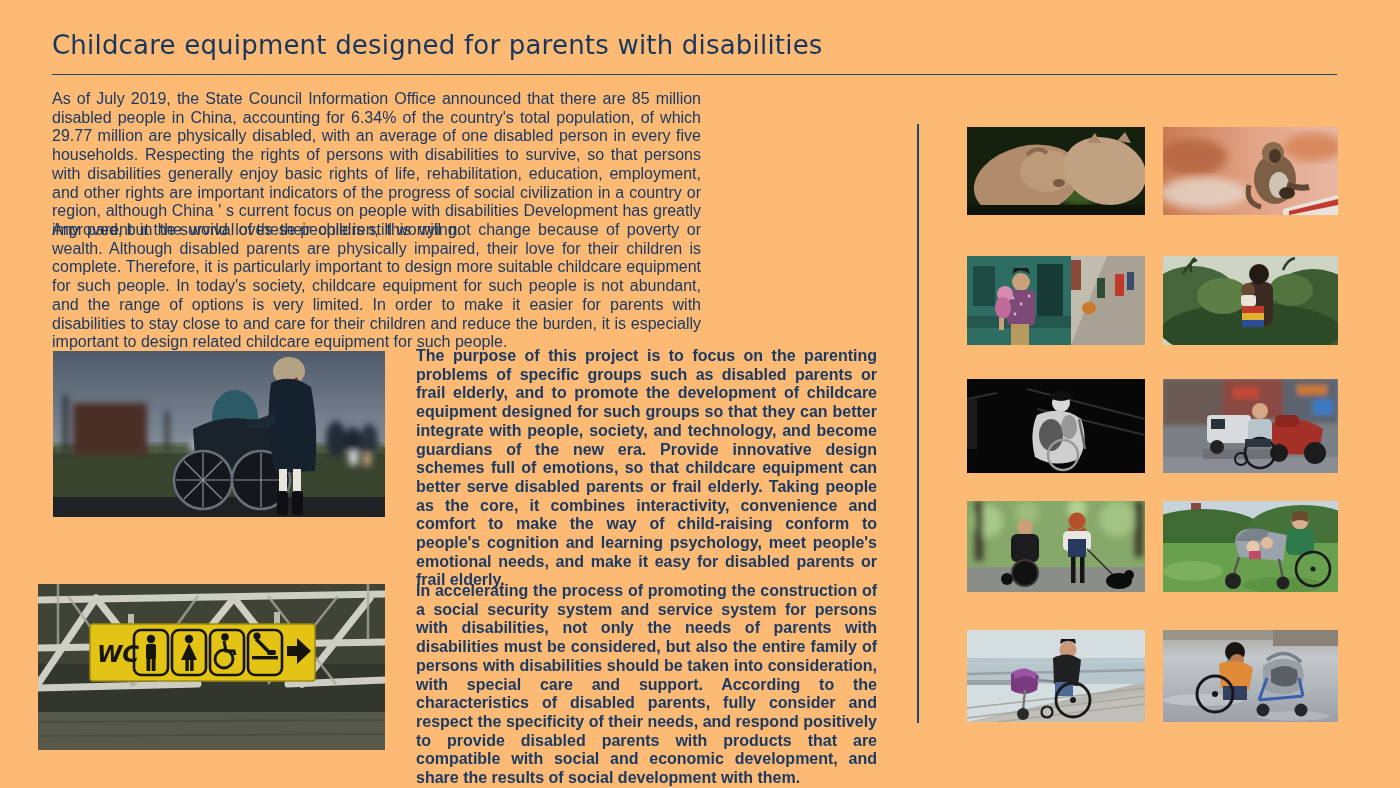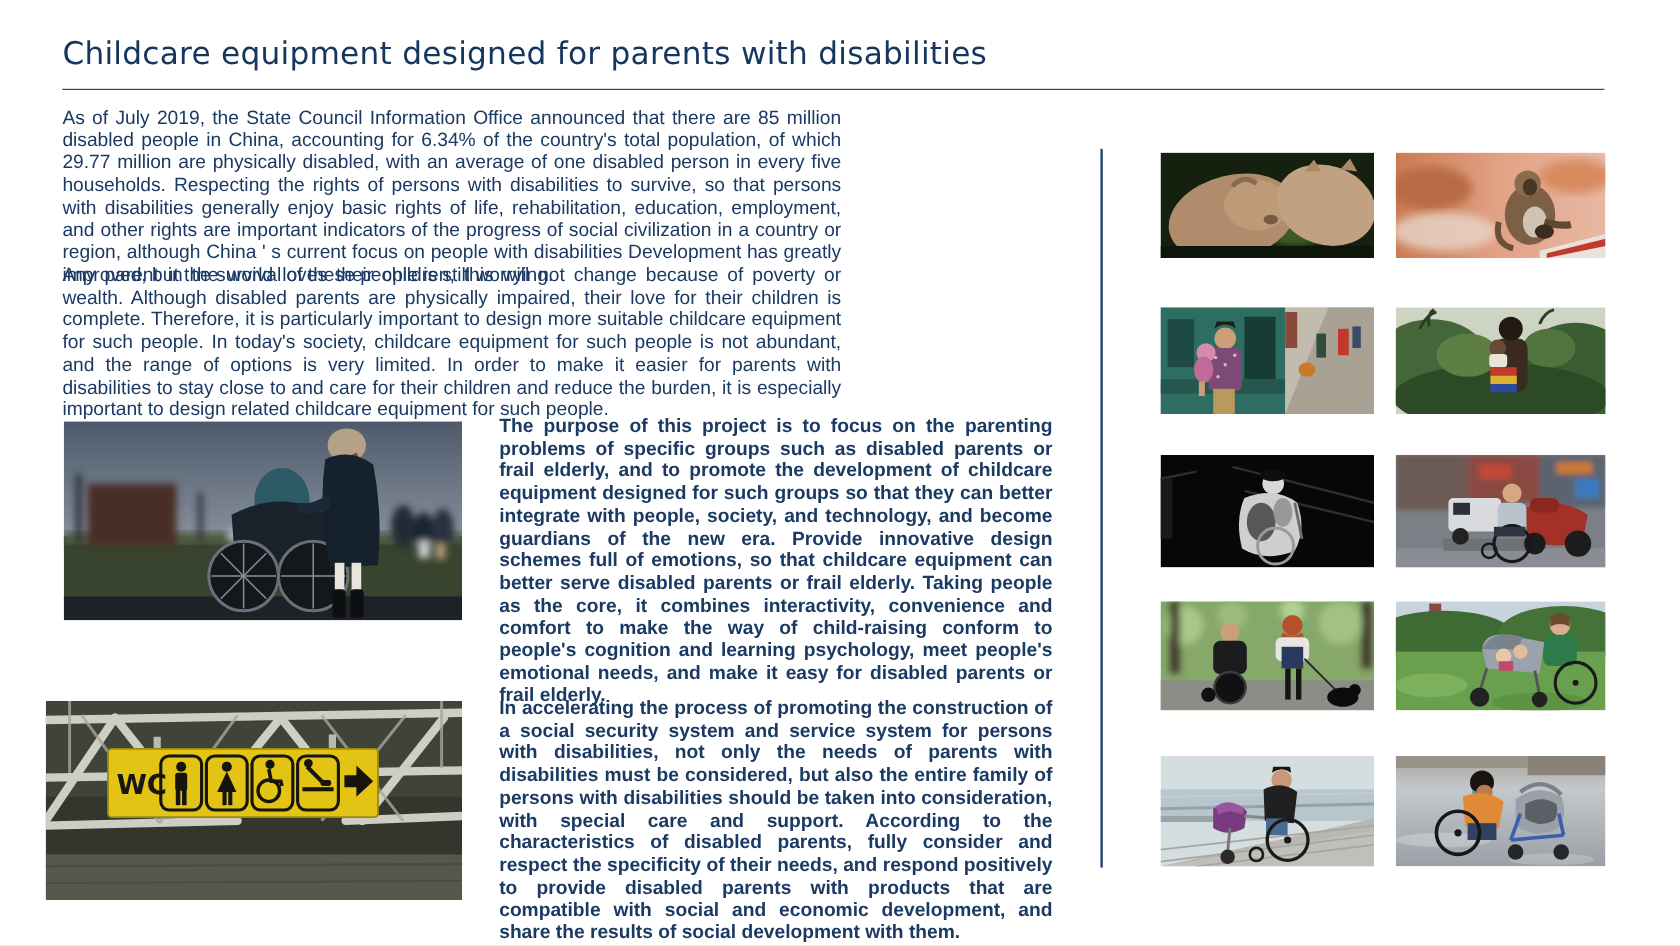--- a/index.html
+++ b/index.html
@@ -1,16 +1,16 @@
 <!DOCTYPE html>
 <html><head>
 <meta charset="utf-8">
 <style>
   html,body{margin:0;padding:0;background:#e9e9e9;}
-  .page{position:relative;width:1400px;height:788px;background:#ffffff;overflow:hidden;
+  .page{position:relative;width:1400px;height:788px;background:#fdba74;overflow:hidden;
         font-family:"Liberation Sans",sans-serif;color:#17365d;margin:0 auto;}
   .abs{position:absolute;}
   .title{font-size:26px;font-weight:500;letter-spacing:.2px;color:#17365d;
          font-family:"DejaVu Sans","Liberation Sans",sans-serif;}
   .rule{border:none;border-top:1.6px solid #24456e;margin:0;}
   .vrule{width:1.6px;background:#24456e;}
   .para{font-size:16px;line-height:18.7px;text-align:justify;color:#1b3a63;}
   .para.bold{font-weight:600;}
   .ph{overflow:hidden;}
   .ph svg{display:block;width:100%;height:100%;}
@@ -76,21 +76,21 @@
         <rect x="226" y="118" width="8" height="26" fill="#e8e4de"></rect>
         <rect x="240" y="118" width="8" height="26" fill="#e8e4de"></rect>
         <rect x="224" y="140" width="11" height="24" rx="3" fill="#0d0f12"></rect>
         <rect x="239" y="140" width="11" height="24" rx="3" fill="#0d0f12"></rect>
       </g>
     </svg>
   </div>
 
   <div class="abs para bold" style="left:416px;top:347px;width:461px;">The purpose of this project is to focus on the parenting problems of specific groups such as disabled parents or frail elderly, and to promote the development of childcare equipment designed for such groups so that they can better integrate with people, society, and technology, and become guardians of the new era. Provide innovative design schemes full of emotions, so that childcare equipment can better serve disabled parents or frail elderly. Taking people as the core, it combines interactivity, convenience and comfort to make the way of child-raising conform to people's cognition and learning psychology, meet people's emotional needs, and make it easy for disabled parents or frail elderly.</div>
 
-  <div class="abs ph" style="left:38px;top:584px;width:347px;height:166px;">
+  <div class="abs ph" style="left:38px;top:584px;width:347px;height:166px;font-style:italic;">
     <svg viewBox="0 0 347 166" preserveAspectRatio="none">
       <rect width="347" height="166" fill="#3f4436"></rect>
       <rect y="80" width="347" height="50" fill="#2e3128" opacity="0.7"></rect>
       <g stroke="#d6d6cc" stroke-width="7" stroke-linecap="round" opacity="0.95">
         <line x1="0" y1="16" x2="347" y2="10"></line>
           <line x1="0" y1="64" x2="347" y2="58"></line>
         <line x1="0" y1="104" x2="160" y2="100"></line>
           <line x1="250" y1="100" x2="347" y2="96"></line>
         <line x1="0" y1="100" x2="58" y2="14"></line>
           <line x1="58" y1="14" x2="126" y2="100"></line>

